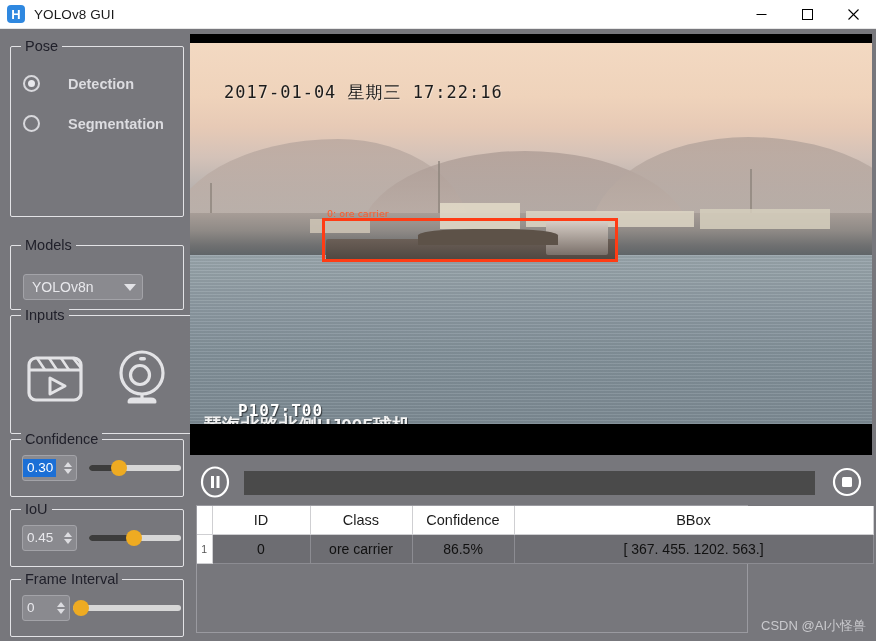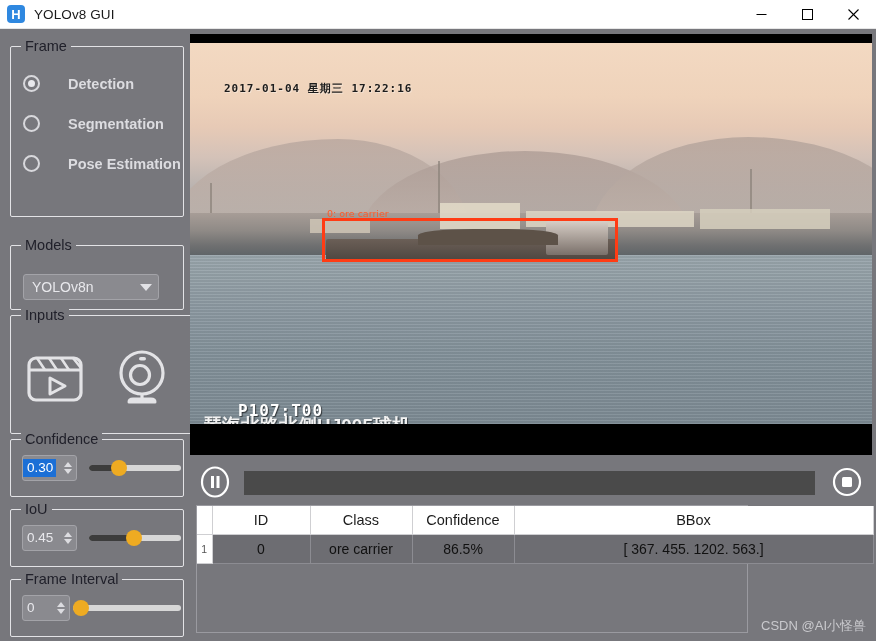--- a/index.html
+++ b/index.html
@@ -82,21 +82,21 @@
   }
   .radio-label {
     font-size: 14.5px; font-weight: bold; color: #dcdce0;
     white-space: nowrap;
   }
 
   
   #grp-models { left: 10px; top: 216px; width: 174px; height: 65px; }
   .combo {
     position: absolute; left: 12px; top: 28px;
-    width: 136px; height: 26px;
+    width: 120px; height: 26px;
     background: #8a8a8f;
     border: 1px solid #a3a3a8;
     border-radius: 3px;
     display: flex; align-items: center;
   }
   .combo-text { font-size: 14px; color: #e8e8ec; padding-left: 8px; }
   .combo-arrow {
     margin-left: auto; margin-right: 6px;
     width: 0; height: 0;
     border-left: 6px solid transparent;
@@ -223,21 +223,21 @@
         rgba(0,0,0,0.05) 1px, rgba(0,0,0,0.05) 3px),
       linear-gradient(to bottom, #9aa6ac 0%, #8d9aa2 30%, #83919a 60%, #7d8b94 100%);
   }
   .tower {
     position: absolute; width: 2px; background: #8a8279; opacity: .7;
   }
 
   .ov-datetime {
     position: absolute; left: 34px; top: 38px;
     font-family: "DejaVu Sans Mono", monospace;
-    font-size: 11px; font-weight: bold; color: #1c1c1c;
+    font-size: 17px; font-weight: normal; color: #1c1c1c;
     letter-spacing: 1px; white-space: nowrap;
     text-shadow: 1px 1px 0 rgba(255,255,255,0.35);
   }
   .ov-cam1 {
     position: absolute; left: 48px; top: 358px;
     font-family: "DejaVu Sans Mono", monospace;
     font-size: 16px; font-weight: bold; color: #ffffff;
     letter-spacing: 1px; white-space: nowrap;
     text-shadow: 1px 1px 1px rgba(0,0,0,0.6);
   }
@@ -339,36 +339,32 @@
             <line x1="0.5" y1="0.5" x2="10.5" y2="10.5" stroke="currentColor" stroke-width="1.1"></line>
             <line x1="10.5" y1="0.5" x2="0.5" y2="10.5" stroke="currentColor" stroke-width="1.1"></line>
           </svg>
       </div>
     </div>
   </div>
 
   <div class="sidebar">
 
     <div class="group" id="grp-tasks">
-      <div class="glabel">Frame</div>
+      <div class="glabel">Pose</div>
 
       <div class="radio-row" style="top:28px;">
         <span class="radio on"></span>
         <span class="radio-label">Detection</span>
       </div>
 
       <div class="radio-row" style="top:68px;">
         <span class="radio"></span>
         <span class="radio-label">Segmentation</span>
       </div>
 
-      <div class="radio-row" style="top:108px;">
-        <span class="radio"></span>
-        <span class="radio-label">Pose Estimation</span>
-      </div>
     </div>
 
     <div class="group" id="grp-models">
       <div class="glabel">Models</div>
       <div class="combo">
         <span class="combo-text">YOLOv8n</span>
         <span class="combo-arrow"></span>
       </div>
     </div>
 

